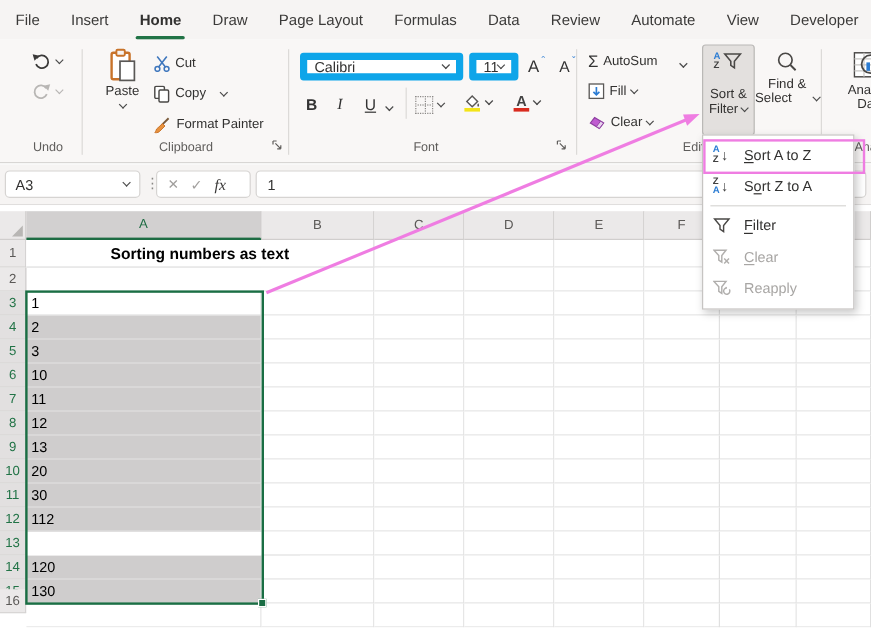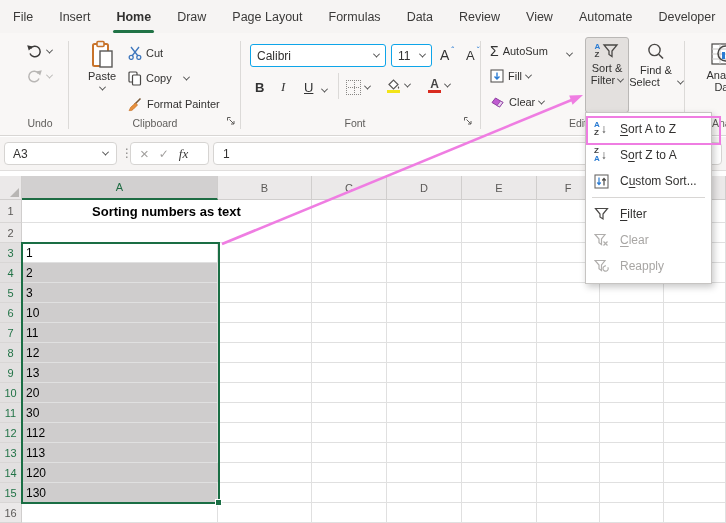--- a/index.html
+++ b/index.html
@@ -13,21 +13,21 @@
   .tab.active::after { content:""; position:absolute; left:10px; right:10px; bottom:0; height:3px; background:#217346; border-radius:2px; }
 
   
   .ribbon { position:absolute; left:0; top:33px; width:726px; height:103px; background:#f9f7f6; border-bottom:1px solid #d8d6d4; }
   .vsep { position:absolute; top:8px; height:88px; width:1px; background:#dcdad8; }
   .grouplabel { position:absolute; top:84px; font-size:10.5px; color:#5f5d5b; text-align:center; white-space:nowrap; }
   .rbtnrow { position:absolute; display:flex; align-items:center; gap:4px; font-size:11px; color:#323130; white-space:nowrap; height:20px; }
   .chv { display:inline-block; width:5px; height:5px; border-right:1.3px solid #4a4a4a; border-bottom:1.3px solid #4a4a4a; transform:rotate(45deg) translate(-1px,-1px); }
   .chv.dis { border-color:#b8b6b4; }
   .launcher { position:absolute; width:10px; height:10px; }
-  .combo { position:absolute; height:23px; background:#fff; border:1px solid #0ea5e9; border-radius:3px; display:flex; align-items:center; font-size:12px; color:#323130; padding:0 6px; justify-content:space-between; }
+  .combo { position:absolute; height:23px; background:#fff; border:6px solid #0ea5e9; border-radius:3px; display:flex; align-items:center; font-size:12px; color:#323130; padding:0 6px; justify-content:space-between; }
   .bigbtn { position:absolute; display:flex; flex-direction:column; align-items:center; font-size:11px; color:#323130; }
   .pressed { background:#e3e0de; border:1px solid #bab8b6; border-radius:3px; }
   .azstack { display:inline-flex; flex-direction:column; font-size:8px; font-weight:bold; line-height:8px; font-family:"Liberation Sans",sans-serif; }
   .blue { color:#2b7cd3; } .dk { color:#404040; }
   .fontbtn { font-size:13px; color:#333; }
   .bordericon { position:relative; width:15px; height:15px; border:1px dotted #8a8886; display:inline-block; }
   .bordericon::before { content:""; position:absolute; left:50%; top:1px; bottom:1px; border-left:1px dotted #8a8886; }
   .bordericon::after { content:""; position:absolute; top:50%; left:1px; right:1px; border-top:1px dotted #8a8886; }
   .colorbar { display:block; width:13px; height:3px; margin-top:0px; }
   .ico { display:inline-flex; align-items:center; justify-content:center; }
@@ -64,22 +64,22 @@
 
 <div class="tabbar" id="tabbar">
     <div class="tab">File</div>
     <div class="tab">Insert</div>
     <div class="tab active">Home</div>
     <div class="tab">Draw</div>
     <div class="tab">Page Layout</div>
     <div class="tab">Formulas</div>
     <div class="tab">Data</div>
     <div class="tab">Review</div>
+    <div class="tab">Automate</div>
     <div class="tab">View</div>
-    <div class="tab">Automate</div>
     <div class="tab">Developer</div>
   </div>
 
 <div class="ribbon">
   <div class="vsep" style="left:68px"></div>
   <div class="vsep" style="left:240px"></div>
   <div class="vsep" style="left:480px"></div>
   <div class="vsep" style="left:684px"></div>
 
   <div class="rbtnrow" style="left:26px;top:8px">
@@ -235,21 +235,21 @@
   <div class="bigbtn pressed" style="left:585px;top:4px;width:44px;height:76px;justify-content:flex-start;padding-top:5px">
     <span class="ico" style="gap:2px">
       <span class="azstack">
           <span class="blue">A</span>
           <span class="dk">Z</span>
         </span>
       <svg width="17" height="16" viewBox="0 0 17 16">
           <path d="M2 2 H15 L10 8 V13.5 L7 11.5 V8 Z" fill="none" stroke="#4a4846" stroke-width="1.3"></path>
         </svg>
     </span>
-    <span style="margin-top:3px">Sort &amp;</span>
+    <span style="margin-top:14px">Sort &amp;</span>
     <span style="display:flex;align-items:center;gap:3px">
         <span>Filter</span>
         <span class="chv"></span>
       </span>
   </div>
 
   <div class="bigbtn" style="left:631px;top:4px;width:50px;height:76px;justify-content:flex-start;padding-top:5px">
     <span class="ico">
       <svg width="20" height="20" viewBox="0 0 20 20">
           <circle cx="8.5" cy="8" r="5.6" fill="none" stroke="#4a4846" stroke-width="1.4"></circle>
@@ -408,21 +408,20 @@
     <div class="rowhdr sel" style="top: 252px; height: 20px;">12</div>
     <div class="cell" style="left: 22px; top: 252px; width: 196px; height: 20px; background: rgb(207, 205, 205);">112</div>
     <div class="cell" style="left: 218px; top: 252px; width: 94px; height: 20px;"></div>
     <div class="cell" style="left: 312px; top: 252px; width: 75px; height: 20px;"></div>
     <div class="cell" style="left: 387px; top: 252px; width: 75px; height: 20px;"></div>
     <div class="cell" style="left: 462px; top: 252px; width: 75px; height: 20px;"></div>
     <div class="cell" style="left: 537px; top: 252px; width: 63px; height: 20px;"></div>
     <div class="cell" style="left: 600px; top: 252px; width: 64px; height: 20px;"></div>
     <div class="cell" style="left: 664px; top: 252px; width: 62px; height: 20px;"></div>
     <div class="rowhdr sel" style="top: 272px; height: 20px;">13</div>
-    <div class="cell" style="left: 22px; top: 272px; width: 196px; height: 20px; background: rgb(207, 205, 205);">113</div>
     <div class="cell" style="left: 218px; top: 272px; width: 94px; height: 20px;"></div>
     <div class="cell" style="left: 312px; top: 272px; width: 75px; height: 20px;"></div>
     <div class="cell" style="left: 387px; top: 272px; width: 75px; height: 20px;"></div>
     <div class="cell" style="left: 462px; top: 272px; width: 75px; height: 20px;"></div>
     <div class="cell" style="left: 537px; top: 272px; width: 63px; height: 20px;"></div>
     <div class="cell" style="left: 600px; top: 272px; width: 64px; height: 20px;"></div>
     <div class="cell" style="left: 664px; top: 272px; width: 62px; height: 20px;"></div>
     <div class="rowhdr sel" style="top: 292px; height: 20px;">14</div>
     <div class="cell" style="left: 22px; top: 292px; width: 228px; height: 20px; background: rgb(207, 205, 205);">120</div>
     <div class="cell" style="left: 218px; top: 292px; width: 94px; height: 20px;"></div>
@@ -434,21 +433,21 @@
     <div class="cell" style="left: 664px; top: 292px; width: 62px; height: 20px;"></div>
     <div class="rowhdr sel" style="top: 312px; height: 20px;">15</div>
     <div class="cell" style="left: 22px; top: 312px; width: 196px; height: 20px; background: rgb(207, 205, 205);">130</div>
     <div class="cell" style="left: 218px; top: 312px; width: 94px; height: 20px;"></div>
     <div class="cell" style="left: 312px; top: 312px; width: 75px; height: 20px;"></div>
     <div class="cell" style="left: 387px; top: 312px; width: 75px; height: 20px;"></div>
     <div class="cell" style="left: 462px; top: 312px; width: 75px; height: 20px;"></div>
     <div class="cell" style="left: 537px; top: 312px; width: 63px; height: 20px;"></div>
     <div class="cell" style="left: 600px; top: 312px; width: 64px; height: 20px;"></div>
     <div class="cell" style="left: 664px; top: 312px; width: 62px; height: 20px;"></div>
-    <div class="rowhdr" style="top: 332px; height: 20px; text-align: right;">16</div>
+    <div class="rowhdr" style="top: 320px; height: 20px; text-align: right;">16</div>
     <div class="cell" style="left: 22px; top: 332px; width: 196px; height: 20px;"></div>
     <div class="cell" style="left: 218px; top: 332px; width: 94px; height: 20px;"></div>
     <div class="cell" style="left: 312px; top: 332px; width: 75px; height: 20px;"></div>
     <div class="cell" style="left: 387px; top: 332px; width: 75px; height: 20px;"></div>
     <div class="cell" style="left: 462px; top: 332px; width: 75px; height: 20px;"></div>
     <div class="cell" style="left: 537px; top: 332px; width: 63px; height: 20px;"></div>
     <div class="cell" style="left: 600px; top: 332px; width: 64px; height: 20px;"></div>
     <div class="cell" style="left: 664px; top: 332px; width: 62px; height: 20px;"></div>
     <div class="cell" style="left: 22px; top: 29px; width: 290px; height: 23px; justify-content: center; font-weight: bold; font-size: 13px; padding-left: 0px; z-index: 2;">Sorting numbers as text</div>
     <div class="selborder" style="left: 21px; top: 71px; width: 199px; height: 262px; z-index: 3;"></div>
@@ -469,30 +468,20 @@
     <div class="mitem">
       <span class="micon">
         <span class="azstack">
           <span class="dk">Z</span>
           <span class="blue">A</span>
         </span>
         <span style="font-size:12px;color:#444;margin-left:1px">↓</span>
       </span>
       <span>S<u>o</u>rt Z to A</span>
     </div>
-    <div class="mitem">
-      <span class="micon">
-        <svg width="15" height="15" viewBox="0 0 15 15">
-          <rect x="1" y="1" width="13" height="13" fill="#fff" stroke="#6a6866" stroke-width="1.1"></rect>
-          <path d="M5 3.5v7M3.3 8.5L5 10.5 6.7 8.5" stroke="#2b7cd3" stroke-width="1.2" fill="none"></path>
-          <path d="M10 11.5v-7M8.3 6.5L10 4.5 11.7 6.5" stroke="#4a4846" stroke-width="1.2" fill="none"></path>
-        </svg>
-      </span>
-      <span>C<u>u</u>stom Sort...</span>
-    </div>
     <div class="msep"></div>
     <div class="mitem">
       <span class="micon">
         <svg width="15" height="14" viewBox="0 0 15 14">
           <path d="M1.5 1.5 H13.5 L9 7 V12 L6 10 V7 Z" fill="none" stroke="#4a4846" stroke-width="1.2"></path>
         </svg>
       </span>
       <span><u>F</u>ilter</span>
     </div>
     <div class="mitem disabled">

